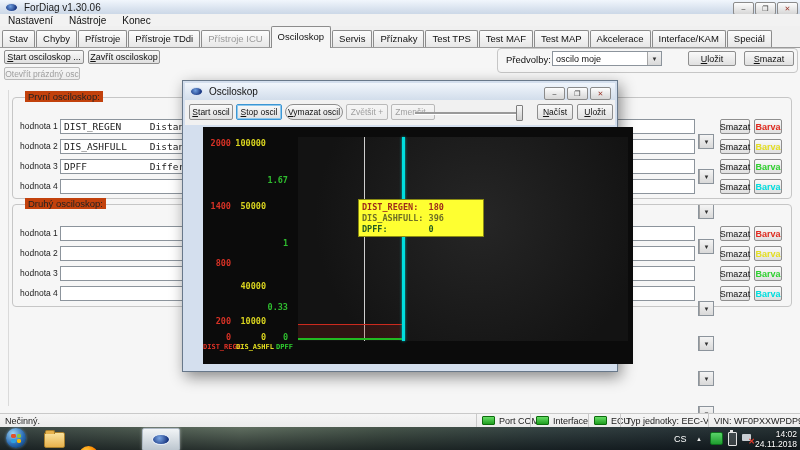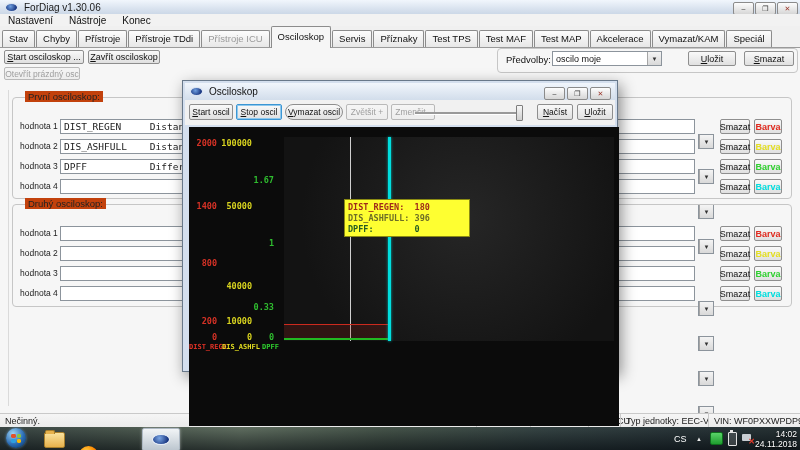--- a/index.html
+++ b/index.html
@@ -53,21 +53,21 @@
   .osc{left:182px;top:80px;width:436px;height:292px;background:#d4dfee;
     border:1px solid #68788a;box-sizing:border-box;box-shadow:3px 5px 14px rgba(0,0,0,.45);z-index:20;}
   .osc-title{position:absolute;left:2px;top:2px;right:2px;height:17px;
     background:linear-gradient(#f1f6fc,#d2ddeb);border-bottom:1px solid #b4c0cf;
     display:flex;align-items:center;font-size:10px;}
   .osc-controls{position:absolute;right:4px;top:4px;display:flex;gap:2px;}
   .osc-toolbar{position:absolute;left:2px;top:19px;right:2px;height:25px;background:#f1f1f1;}
   .slider-track{position:absolute;left:230px;top:12px;width:104px;height:2px;background:#9a9a9a;border-bottom:1px solid #fff;}
   .slider-handle{position:absolute;left:331px;top:5px;width:5px;height:14px;
     background:linear-gradient(#f6f6f6,#cfcfcf);border:1px solid #7d7d7d;border-radius:1px;}
-  .osc-display{position:absolute;left:6px;top:46px;width:430px;height:299px;background:#0b0b0b;overflow:hidden;}
+  .osc-display{position:absolute;left:20px;top:46px;width:430px;height:237px;background:#0b0b0b;overflow:hidden;}
   .plot{position:absolute;left:95px;top:10px;width:330px;height:204px;
     background:radial-gradient(circle at 55% 40%,#262626,#131313 75%);}
   .tick{position:absolute;font-family:"DejaVu Sans Mono",monospace;font-weight:bold;
     font-size:8.5px;line-height:10px;text-align:right;}
   .tick.red{left:0;width:28px;color:#d63226;}
   .tick.yel{left:31px;width:32px;color:#d8d31f;}
   .tick.grn{left:57px;width:28px;color:#2fbd2f;}
   .blab{position:absolute;top:216px;font-family:"DejaVu Sans Mono",monospace;font-size:7px;font-weight:bold;white-space:nowrap;}
   .vline-white{position:absolute;left:161px;top:10px;width:1px;height:204px;background:#cfcfcf;}
   .vline-cyan{position:absolute;left:199px;top:10px;width:3px;height:204px;background:#00dede;box-shadow:0 0 3px #00b0b0;}
@@ -148,21 +148,21 @@
     <span class="tab">Přístroje</span>
     <span class="tab">Přístroje TDdi</span>
     <span class="tab disabled">Přístroje ICU</span>
     <span class="tab active">Osciloskop</span>
     <span class="tab">Servis</span>
     <span class="tab">Příznaky</span>
     <span class="tab">Test TPS</span>
     <span class="tab">Test MAF</span>
     <span class="tab">Test MAP</span>
     <span class="tab">Akcelerace</span>
-    <span class="tab">Vymazat/KAM</span>
+    <span class="tab">Interface/KAM</span>
     <span class="tab">Speciál</span>
   </div>
 
   <div class="abs pline"></div>
 
   <button class="abs btn mn" style="left:4px;top:50px;width:80px;height:14px;">
       <span>Start osciloskop ...</span>
     </button>
   <button class="abs btn mn" style="left:88px;top:50px;width:72px;height:14px;">
       <span>Zavřít osciloskop</span>

